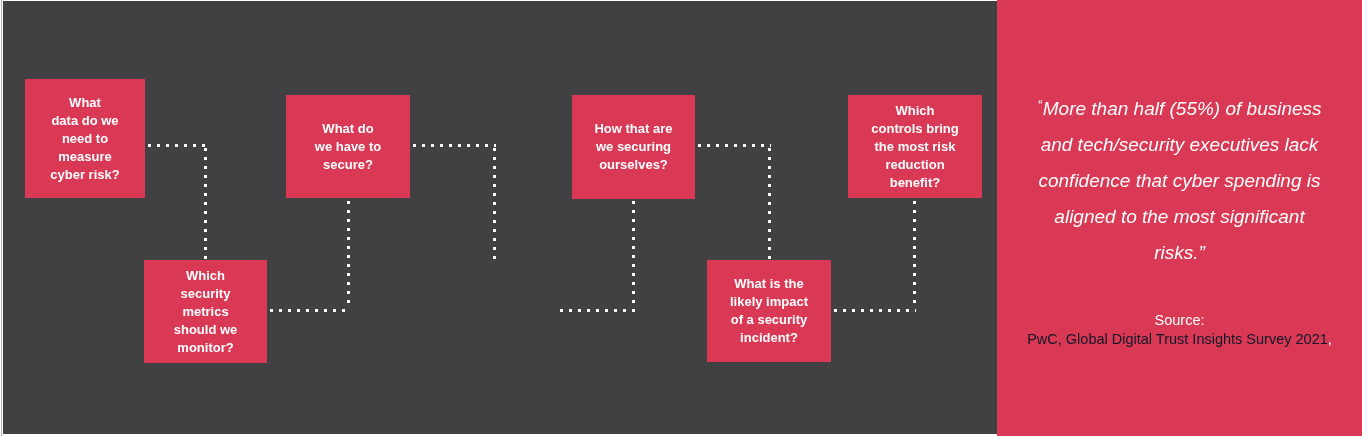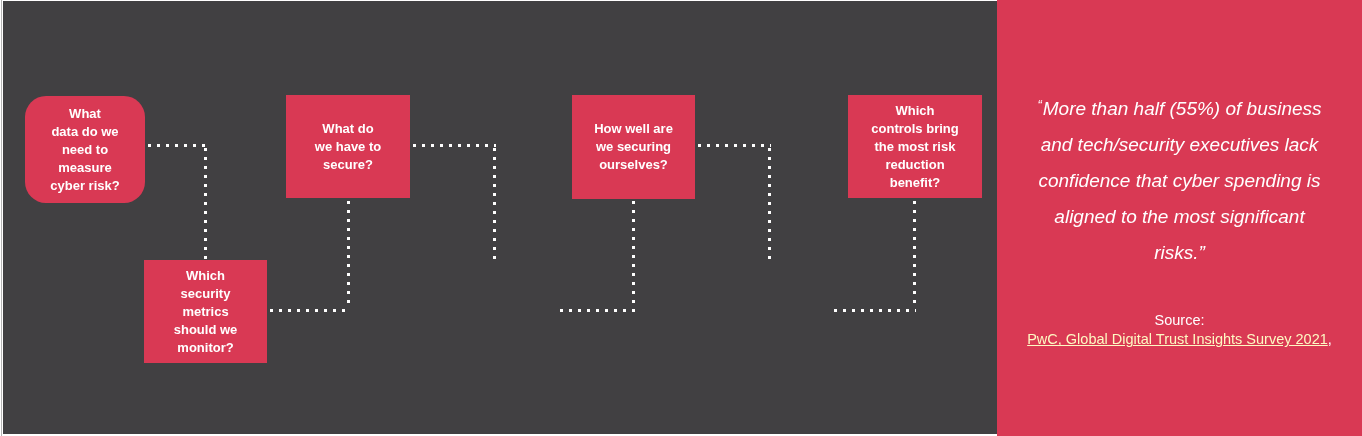--- a/index.html
+++ b/index.html
@@ -45,22 +45,21 @@
     letter-spacing: 1px;
   }
   .source {
     margin: 40px 0 0 0;
     font-size: 14.5px;
     line-height: 19px;
     font-style: normal;
     text-align: center;
   }
   .source a {
-    color: #fef9c3;
-    text-decoration: underline;
+    color: #0f172a;
     cursor: pointer;
   }
   .qbox {
     position: absolute;
     background: #D93954;
     color: #ffffff;
     font-size: 13px;
     font-weight: bold;
     line-height: 18px;
     text-align: center;
@@ -82,36 +81,40 @@
     background: repeating-linear-gradient(180deg, #ffffff 0 3px, transparent 3px 9px);
   }
 </style>
 </head>
 <body>
 
 <div class="stage">
   <div class="slide-edge-line"></div>
   <div class="flow-bg"></div>
 
-  <div class="qbox" style="left:25px;  top:96px;  width:120px; height:107px;border-radius:21px;">What
+  <div class="qbox" style="left:25px;  top:79px;  width:120px; height:119px;">What
 data do we
 need to
 measure
 cyber risk?</div>
   <div class="qbox" style="left:144px; top:260px; width:123px; height:103px;">Which
 security
 metrics
 should we
 monitor?</div>
   <div class="qbox" style="left:286px; top:95px;  width:124px; height:103px;">What do
 we have to
 secure?</div>
-  <div class="qbox" style="left:572px; top:95px;  width:123px; height:104px;">How well are
+  <div class="qbox" style="left:572px; top:95px;  width:123px; height:104px;">How that are
 we securing
 ourselves?</div>
+  <div class="qbox" style="left:707px; top:260px; width:124px; height:102px;">What is the
+likely impact
+of a security
+incident?</div>
   <div class="qbox" style="left:848px; top:95px;  width:134px; height:103px;">Which
 controls bring
 the most risk
 reduction
 benefit?</div>
 
   <div class="dot-h" style="left:148px; top:144px; width:60px;"></div>
   <div class="dot-v" style="left:204px; top:148px; height:112px;"></div>
 
   <div class="dot-h" style="left:270px; top:309px; width:80px;"></div>

